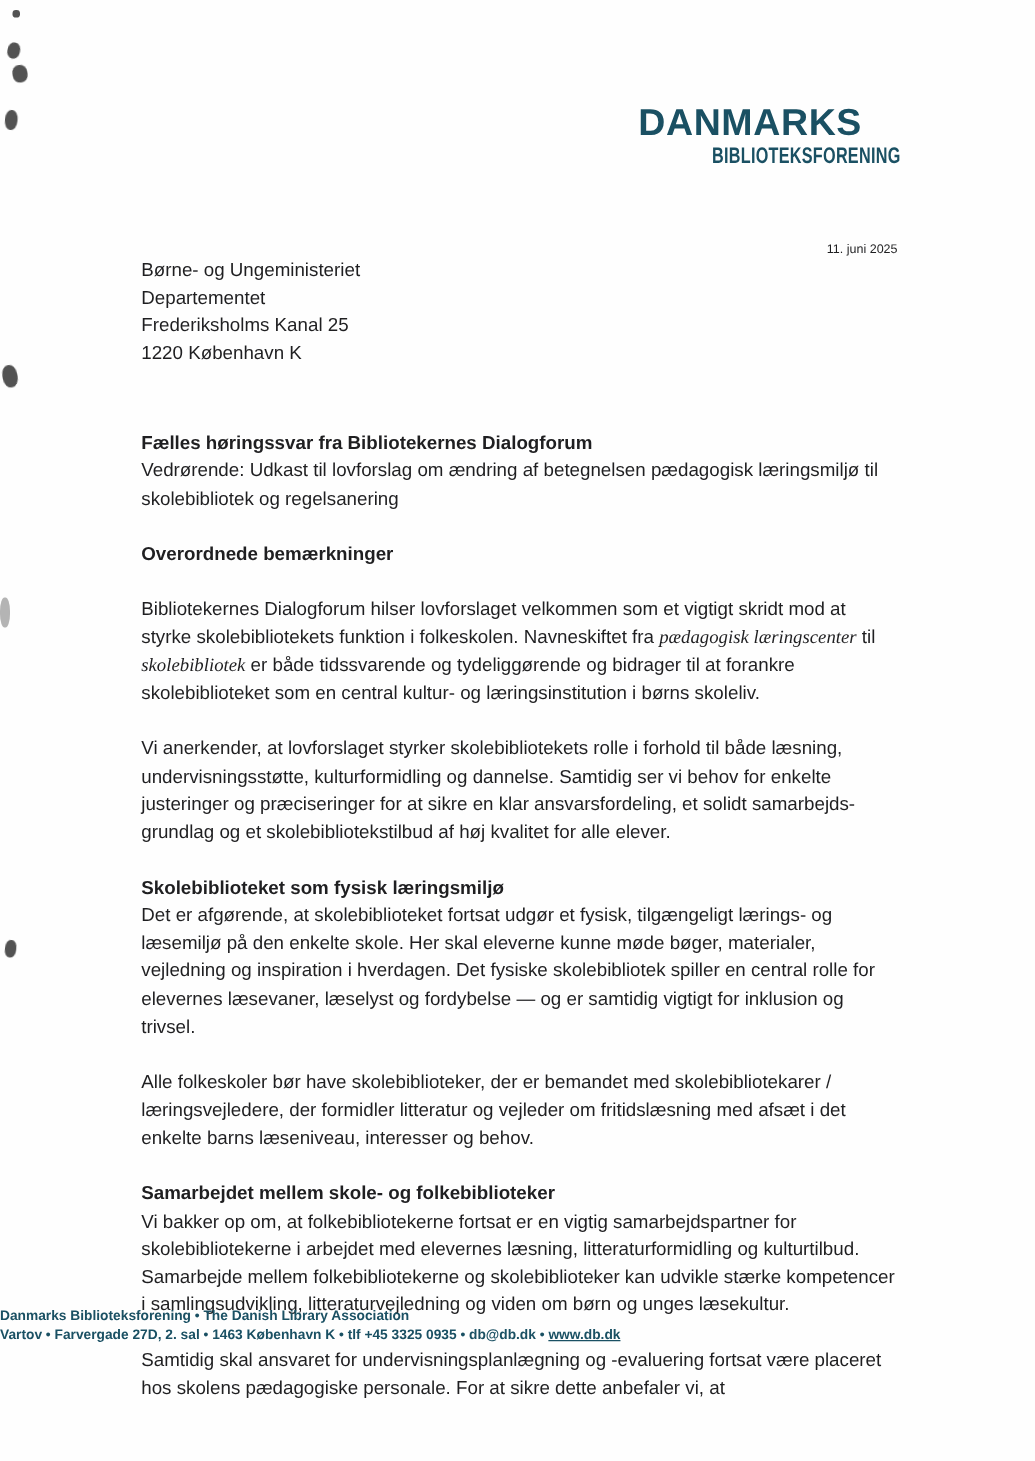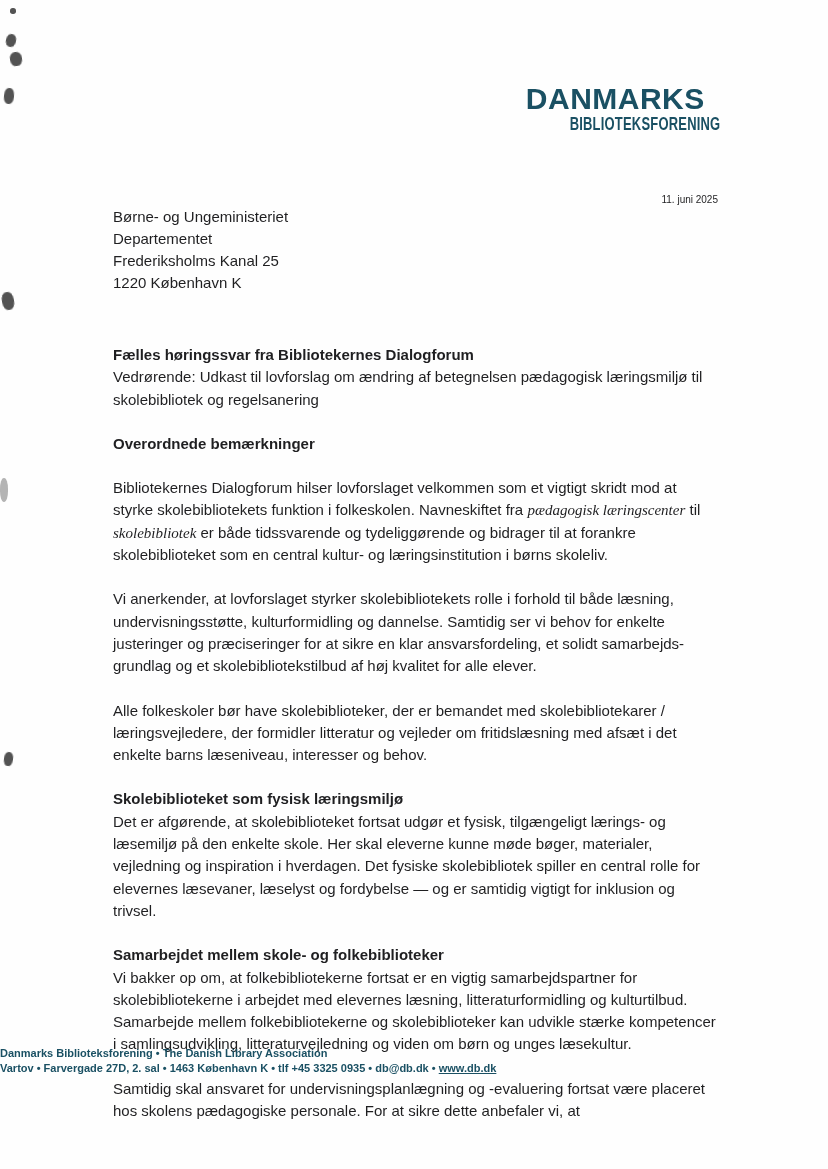--- a/index.html
+++ b/index.html
@@ -16,21 +16,21 @@
   .mark { position:absolute; background:rgba(35,35,35,.78); border-radius:45%; filter:blur(.6px); }
   .mark.m1 { left:10px; top:8px;  width:6px;  height:6px; }
   .mark.m2 { left:6px;  top:34px; width:10px; height:13px; transform:rotate(12deg); }
   .mark.m3 { left:10px; top:52px; width:12px; height:14px; transform:rotate(-8deg); }
   .mark.m4 { left:4px;  top:88px; width:10px; height:16px; transform:rotate(5deg); }
   .mark.m5 { left:2px;  top:292px;width:12px; height:18px; transform:rotate(-10deg); }
   .mark.m6 { left:0px;  top:478px;width:8px;  height:24px; background:rgba(90,90,90,.45); }
   .mark.m7 { left:4px;  top:752px;width:9px;  height:14px; transform:rotate(7deg); }
 
   
-  .logo { position:absolute; top:84px; right:108px; text-align:center; color:var(--logo-color,#1a5063); }
+  .logo { position:absolute; top:84px; right:108px; text-align:left; color:var(--logo-color,#1a5063); }
   .logo-line1 { font-size:30px; font-weight:bold; letter-spacing:.5px; line-height:30px; }
   .logo-line2 { display:inline-block; font-size:18px; font-weight:bold; line-height:18px;
                 transform:scaleX(.72); transform-origin:right center; margin-top:1px; letter-spacing:.3px; }
 
   .date { position:absolute; top:189px; right:110px; font-size:10px; line-height:22px; }
 
   .recipient { position:absolute; top:206px; left:113px; font-size:15px; line-height:22px; }
 
   .body-text { position:absolute; top:318px; left:113px; width:606px; font-size:15px; line-height:22.3px;margin-top:26px; }
   .block { margin-bottom:22px; }
@@ -83,26 +83,26 @@
 
     <div class="block">
       <p><span>Bibliotekernes Dialogforum hilser lovforslaget velkommen som et vigtigt skridt mod at styrke skolebibliotekets funktion i folkeskolen. Navneskiftet fra </span><em>pædagogisk læringscenter</em><span> til </span><em>skolebibliotek</em><span> er både tidssvarende og tydeliggørende og bidrager til at forankre skolebiblioteket som en central kultur- og læringsinstitution i børns skoleliv.</span></p>
     </div>
 
     <div class="block">
       <p>Vi anerkender, at lovforslaget styrker skolebibliotekets rolle i forhold til både læsning, undervisningsstøtte, kulturformidling og dannelse. Samtidig ser vi behov for enkelte justeringer og præciseringer for at sikre en klar ansvarsfordeling, et solidt samarbejds-grundlag og et skolebibliotekstilbud af høj kvalitet for alle elever.</p>
     </div>
 
     <div class="block">
-      <p>Alle folkeskoler bør have skolebiblioteker, der er bemandet med skolebibliotekarer / læringsvejledere, der formidler litteratur og vejleder om fritidslæsning med afsæt i det enkelte barns læseniveau, interesser og behov.</p>
+      <p class="bold">Skolebiblioteket som fysisk læringsmiljø</p>
+      <p>Det er afgørende, at skolebiblioteket fortsat udgør et fysisk, tilgængeligt lærings- og læsemiljø på den enkelte skole. Her skal eleverne kunne møde bøger, materialer, vejledning og inspiration i hverdagen. Det fysiske skolebibliotek spiller en central rolle for elevernes læsevaner, læselyst og fordybelse — og er samtidig vigtigt for inklusion og trivsel.</p>
     </div>
 
     <div class="block">
-      <p class="bold">Skolebiblioteket som fysisk læringsmiljø</p>
-      <p>Det er afgørende, at skolebiblioteket fortsat udgør et fysisk, tilgængeligt lærings- og læsemiljø på den enkelte skole. Her skal eleverne kunne møde bøger, materialer, vejledning og inspiration i hverdagen. Det fysiske skolebibliotek spiller en central rolle for elevernes læsevaner, læselyst og fordybelse — og er samtidig vigtigt for inklusion og trivsel.</p>
+      <p>Alle folkeskoler bør have skolebiblioteker, der er bemandet med skolebibliotekarer / læringsvejledere, der formidler litteratur og vejleder om fritidslæsning med afsæt i det enkelte barns læseniveau, interesser og behov.</p>
     </div>
 
     <div class="block">
       <p class="bold">Samarbejdet mellem skole- og folkebiblioteker</p>
       <p>Vi bakker op om, at folkebibliotekerne fortsat er en vigtig samarbejdspartner for skolebibliotekerne i arbejdet med elevernes læsning, litteraturformidling og kulturtilbud. Samarbejde mellem folkebibliotekerne og skolebiblioteker kan udvikle stærke kompetencer i samlingsudvikling, litteraturvejledning og viden om børn og unges læsekultur.</p>
     </div>
 
     <div class="block">
       <p>Samtidig skal ansvaret for undervisningsplanlægning og -evaluering fortsat være placeret hos skolens pædagogiske personale. For at sikre dette anbefaler vi, at</p>
     </div>

